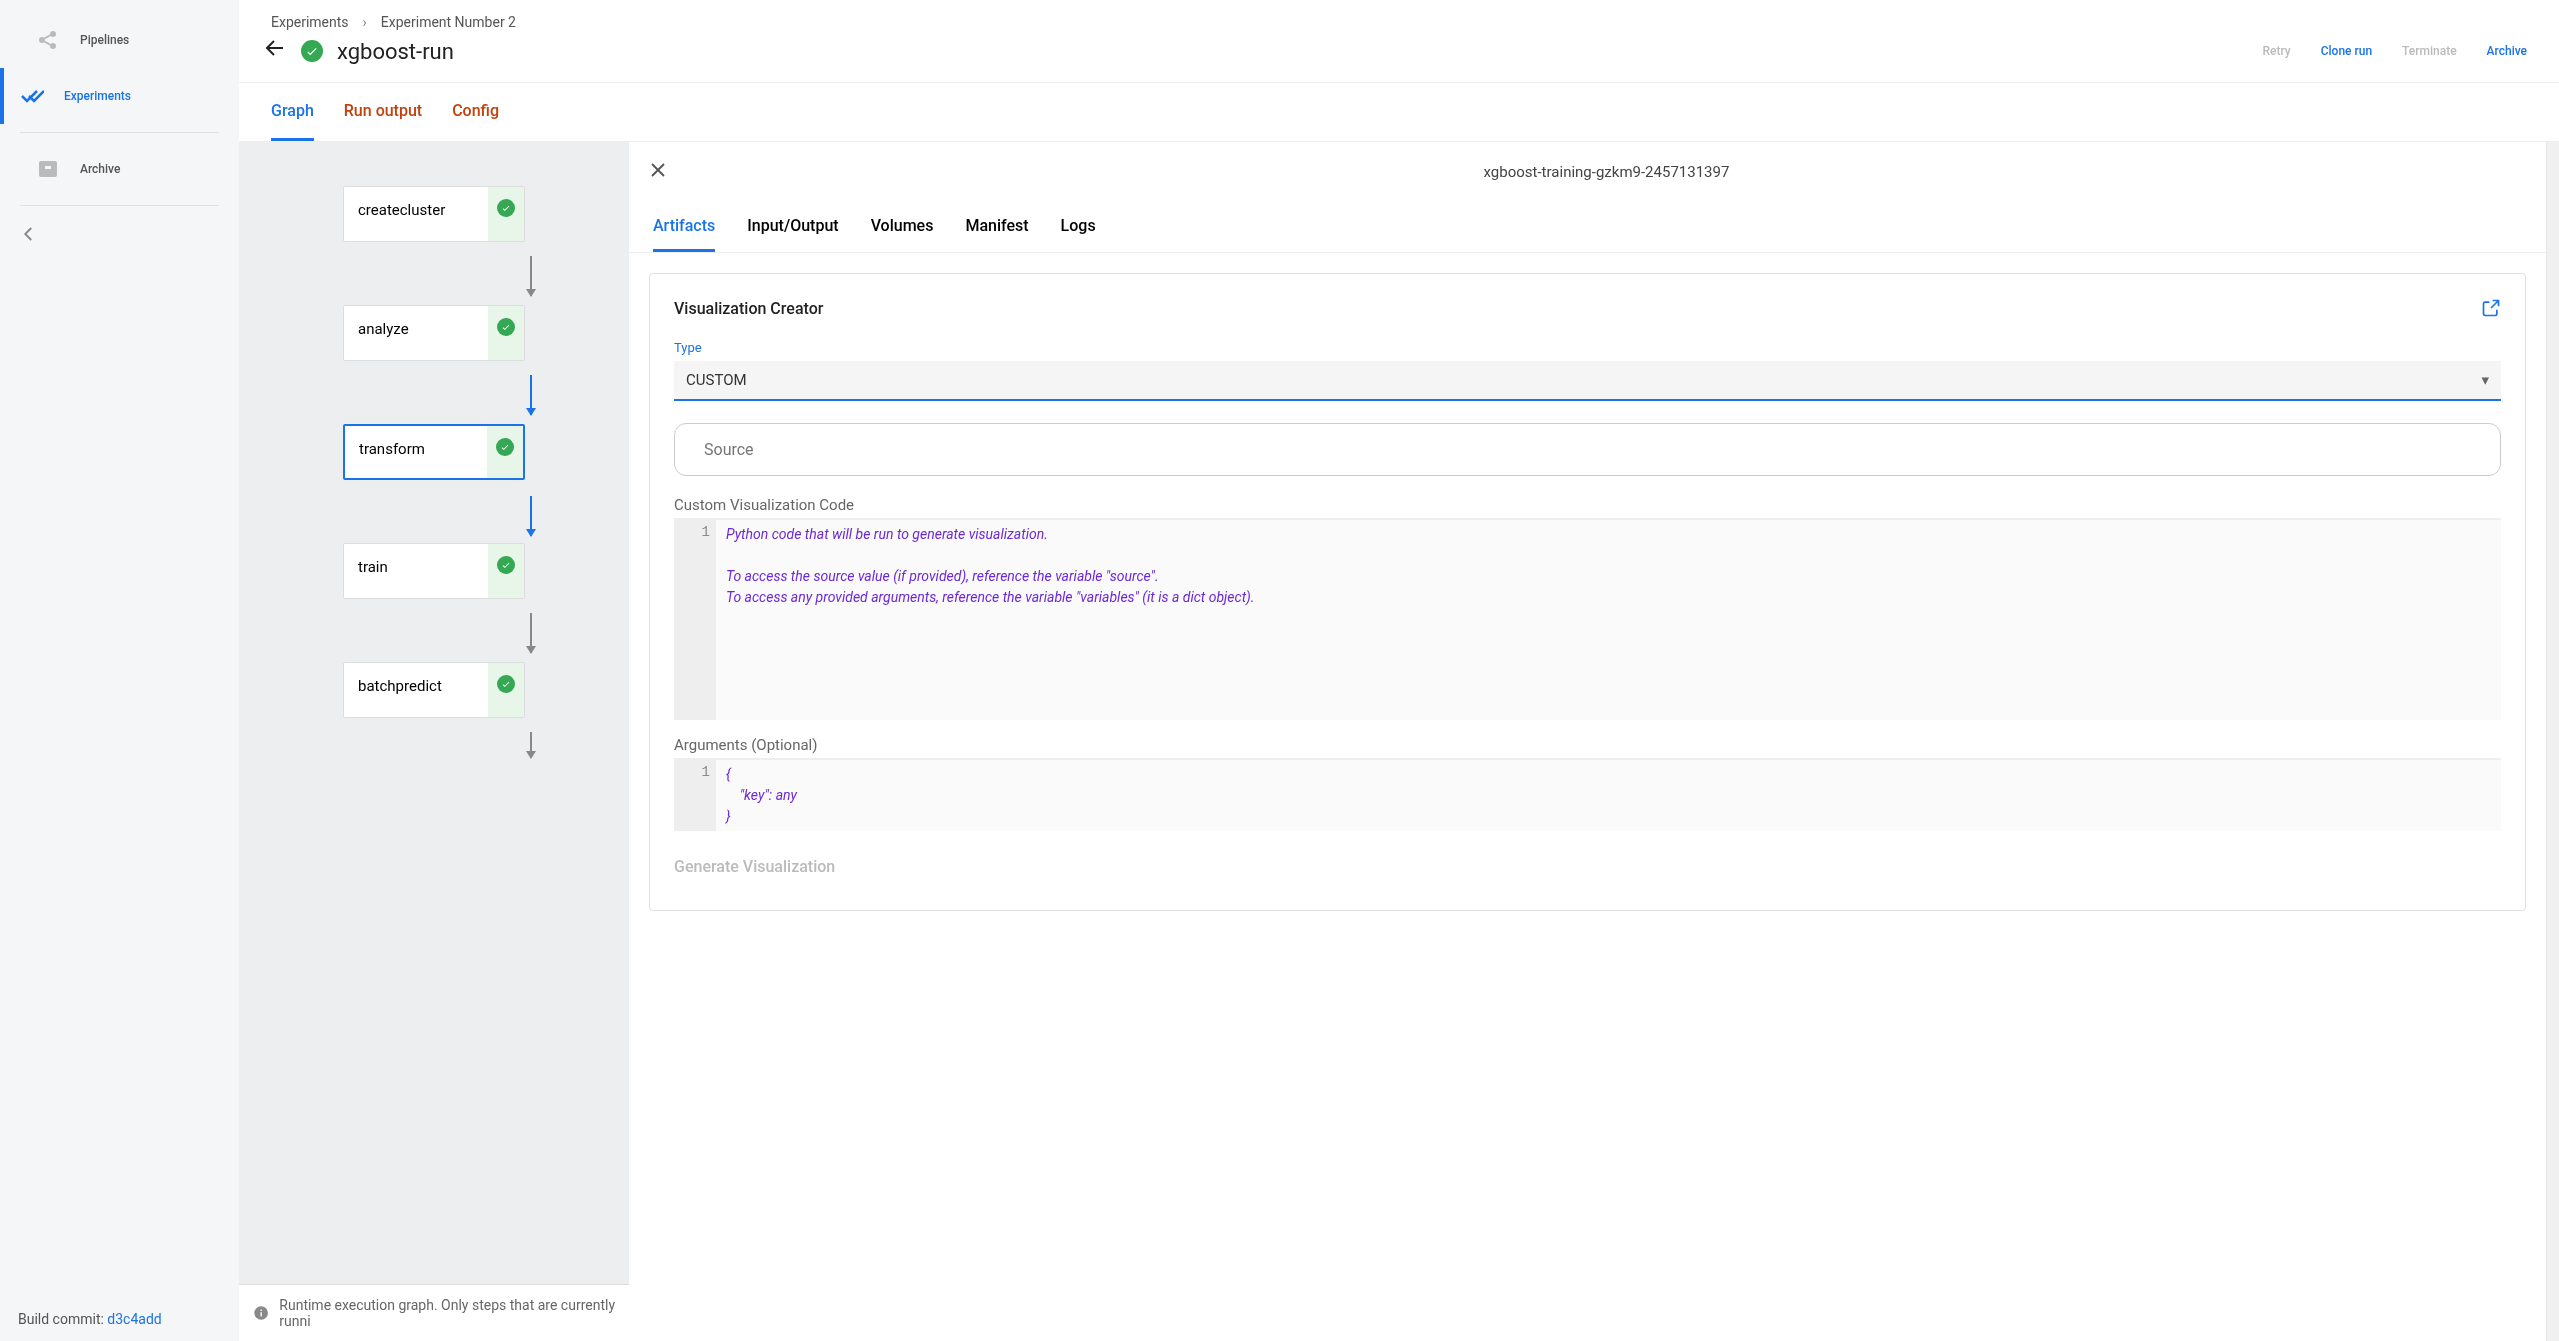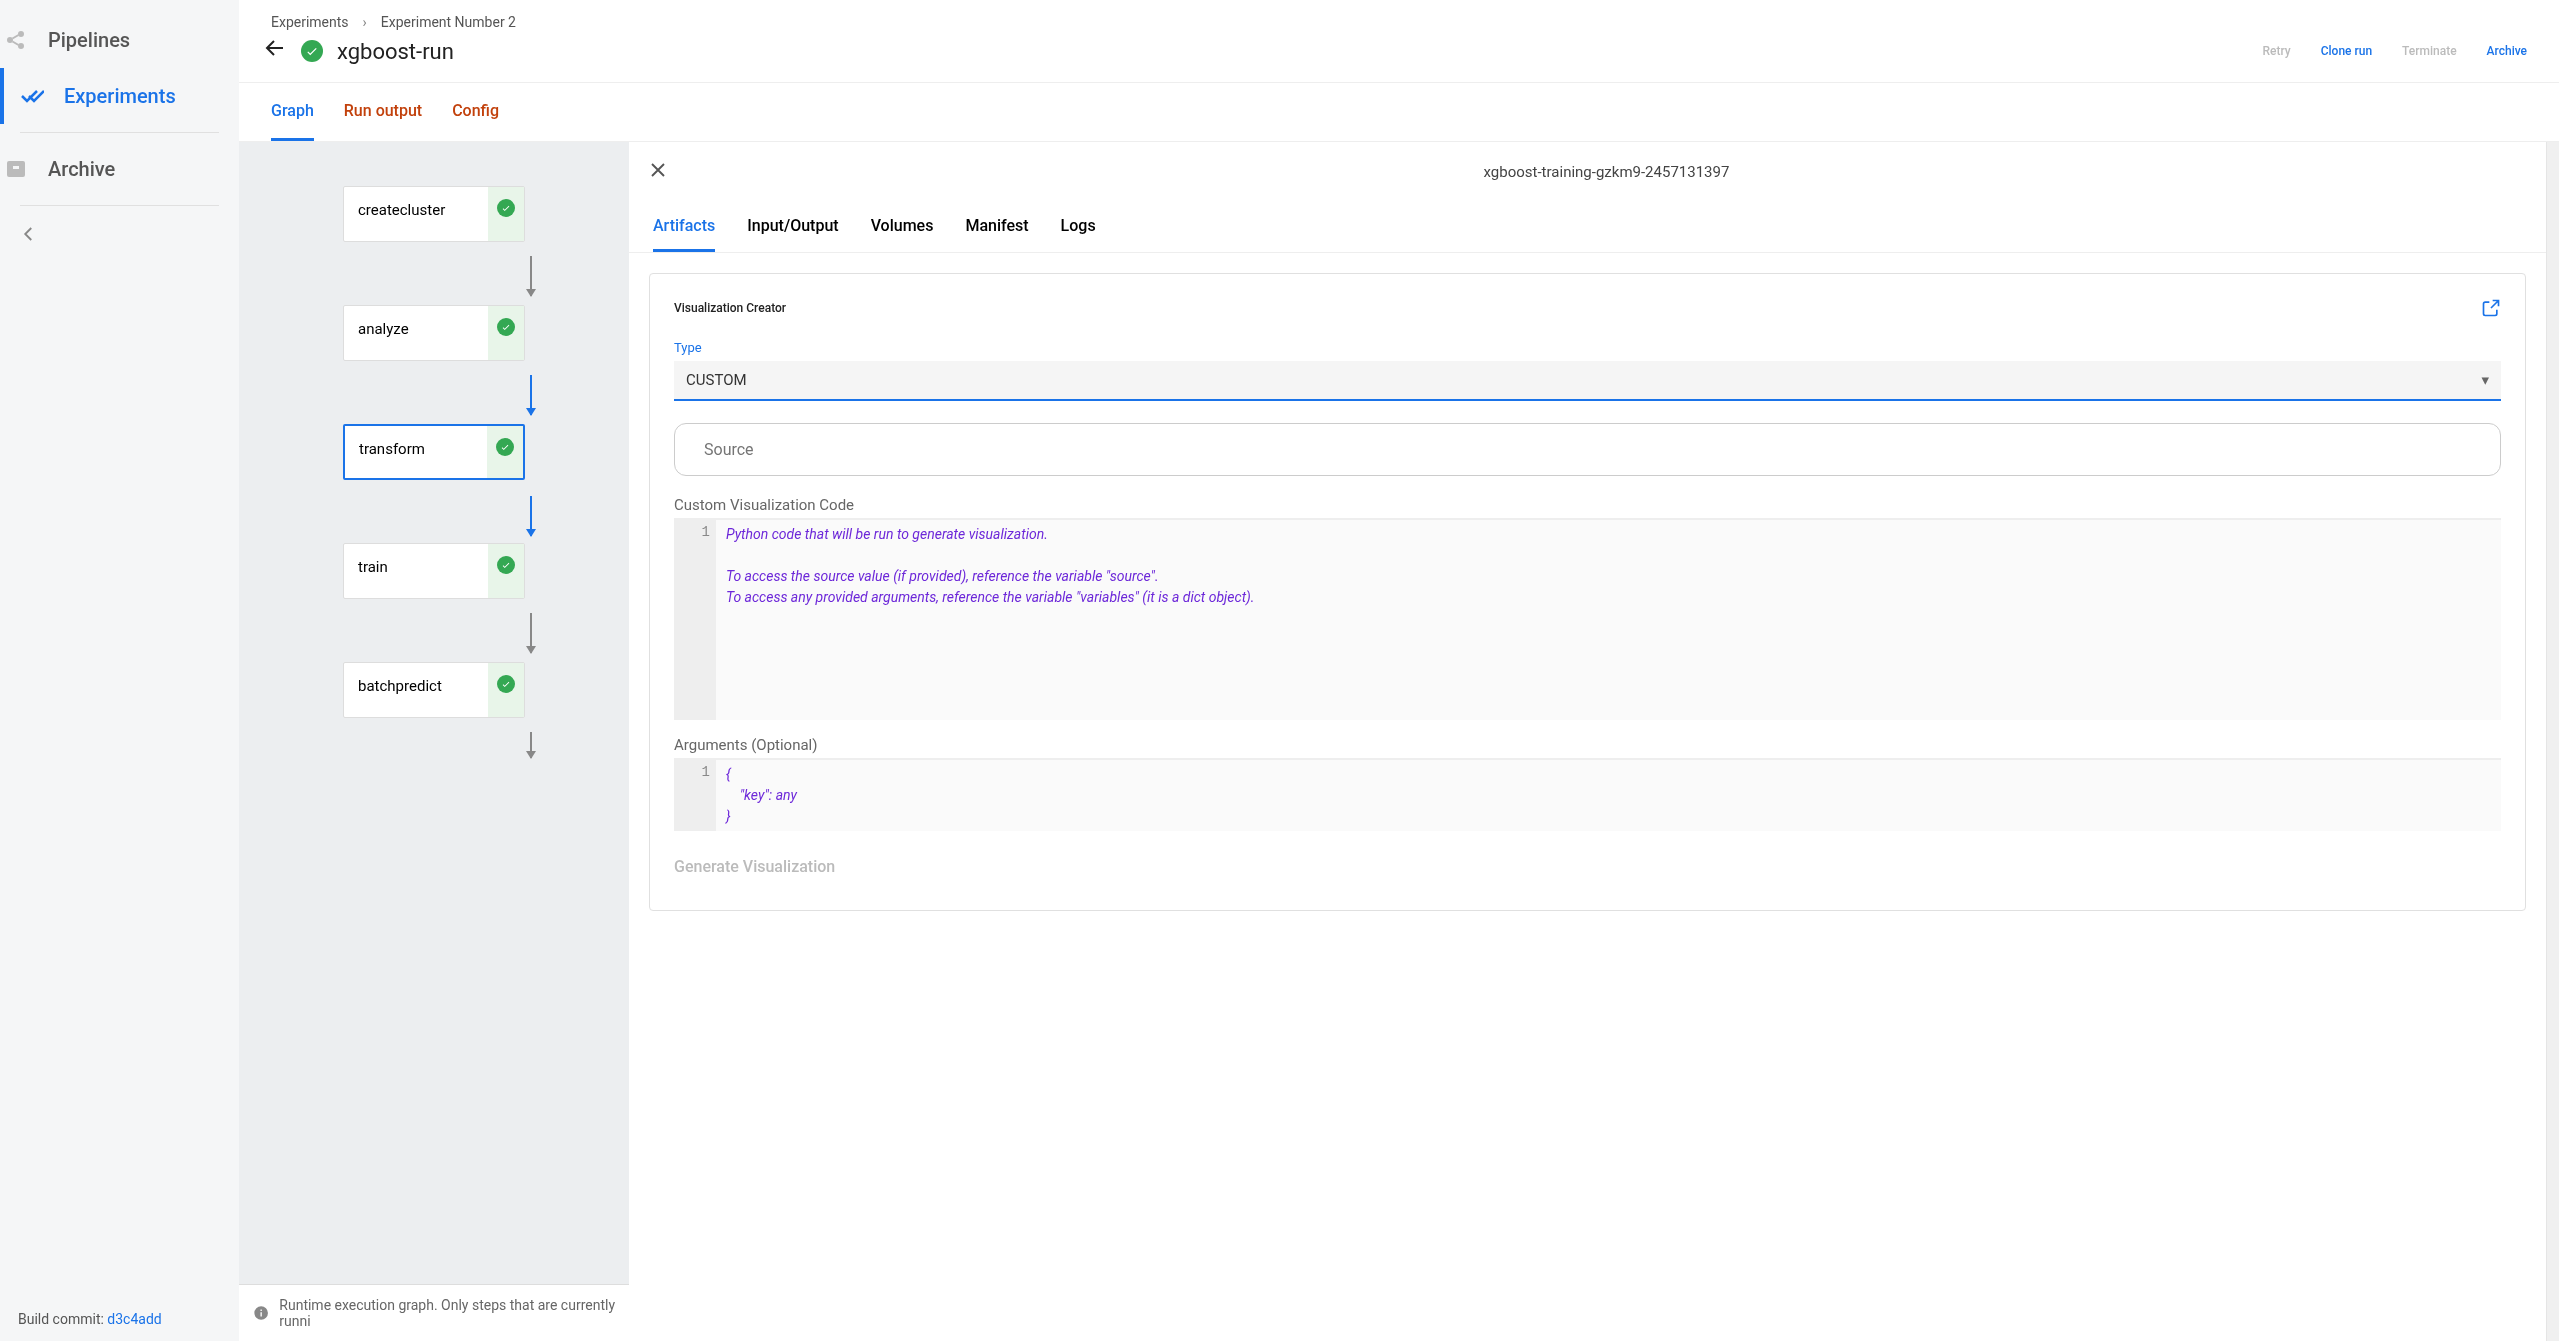--- a/index.html
+++ b/index.html
@@ -2,21 +2,21 @@
 <html><head>
 <meta charset="utf-8">
 <style>
 * { box-sizing: border-box; margin: 0; padding: 0; font-family: 'Roboto', 'Helvetica Neue', Arial, sans-serif; }
 html, body { height: 100%; width: 100%; overflow: hidden; background:#fff;}
 .app { display:flex; height:100vh; width:100vw; }
 
 
 .sidebar { width:239px; flex:0 0 239px; background:#f5f6f7; display:flex; flex-direction:column; position:relative; }
 .sidebar-top { padding-top:12px; }
-.nav-item { display:flex; align-items:center; padding:0 4px; height:56px; gap:20px; font-size:20px; font-weight:500; color:#555; cursor:pointer;}
+.nav-item { display:flex; align-items:center; padding:0 36px; height:56px; gap:20px; font-size:12px; font-weight:500; color:#555; cursor:pointer;}
 .nav-item.active { color:#1a73e8; border-left:4px solid #1a73e8; padding-left:16px;}
 .nav-hr { border:none; border-top:1px solid #e0e0e0; margin:8px 20px;}
 .nav-icon { width:24px; height:24px; display:flex; align-items:center; justify-content:center; }
 .collapse-toggle{ margin-top:10px; padding:0 20px; height:40px; display:flex; align-items:center; color:#555; cursor:pointer;}
 .sidebar-footer{ margin-top:auto; padding:14px 18px; font-size:14px; color:#555;}
 .sidebar-footer a{ color:#1a73e8; text-decoration:none;}
 
 
 .main { flex:1; display:flex; flex-direction:column; min-width:0; }
 
@@ -67,21 +67,21 @@
 .detail-header .close{ font-size:20px; cursor:pointer; color:#555; margin-right:20px;}
 .detail-header .node-id{ flex:1; text-align:center; font-size:15px; color:#444;}
 
 .detail-tabs{ display:flex; gap:32px; padding:0 24px; border-bottom:1px solid #eee;}
 .detail-tab{ padding:14px 0; font-size:16px; font-weight:500; color:#000000; cursor:pointer;}
 .detail-tab.active{ color:#1a73e8; border-bottom:3px solid #1a73e8;}
 
 .detail-body{ flex:1; overflow:auto; padding:20px;}
 .vis-card{ border:1px solid #e0e0e0; border-radius:4px; padding:24px; position:relative;}
 .vis-card-header{ display:flex; align-items:center; justify-content:space-between; margin-bottom:22px;}
-.vis-card-title{ font-size:12px; font-weight:500; color:#222;}
+.vis-card-title{ font-size:16px; font-weight:500; color:#222;}
 .open-icon{ width:20px; height:20px; cursor:pointer; color:#1a73e8;}
 
 .type-label{ font-size:13px; color:#1a73e8; margin-bottom:6px;}
 .type-select{ border-bottom:2px solid #1a73e8; background:#f5f5f5; padding:10px 12px; display:flex; align-items:center; justify-content:space-between; font-size:15px; color:#333; margin-bottom:22px; cursor:pointer;}
 .type-select .caret{ color:#666;}
 
 .source-input{ width:100%; border:1px solid #ccc; border-radius:12px; padding:16px 29px; font-size:16px; color:#999; margin-bottom:20px;}
 
 .code-label{ font-size:15px; color:#666; margin-bottom:4px;}
 .code-block{ display:flex; background:#fafafa; margin-bottom:16px; font-family:'Courier New',monospace; font-size:14px; border-top:2px solid #eee;}

